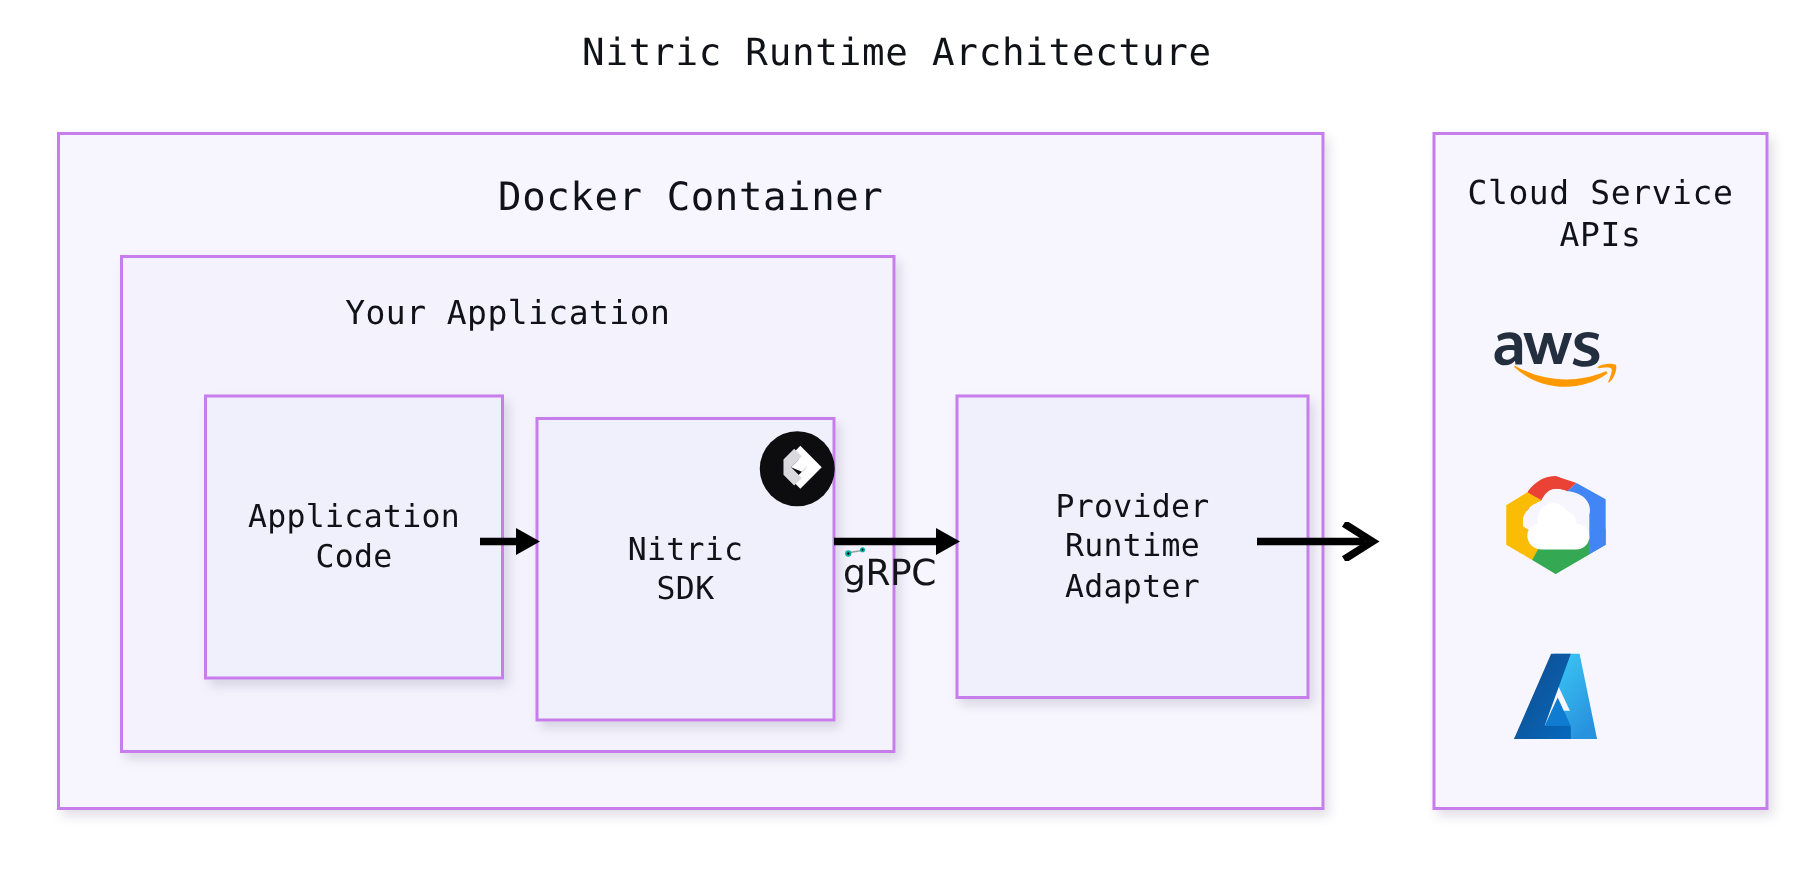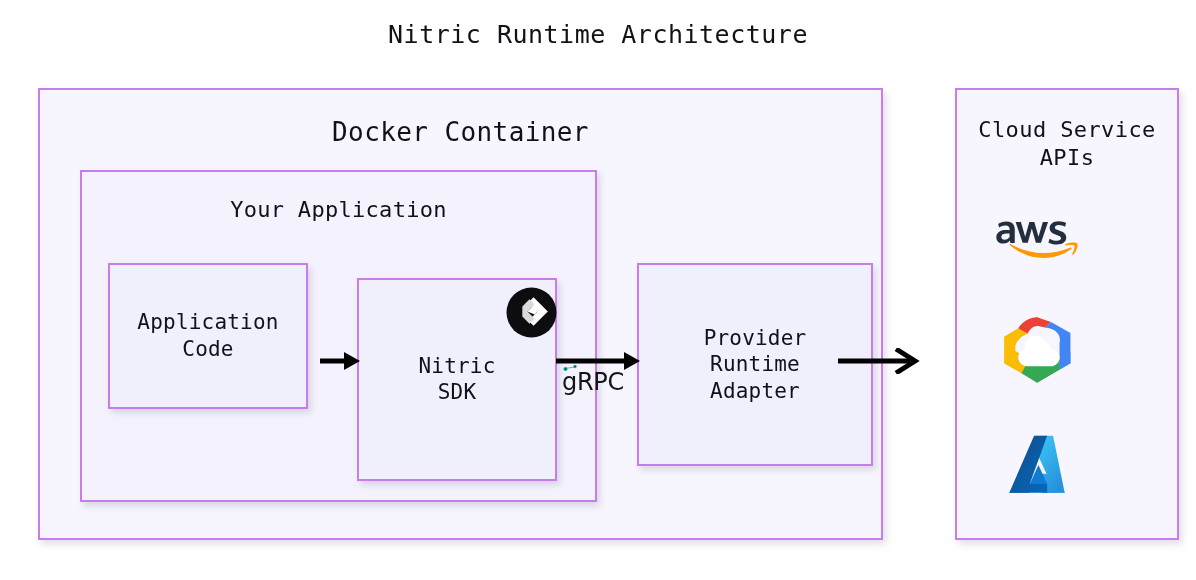--- a/index.html
+++ b/index.html
@@ -98,24 +98,24 @@
     background: #f0effc;
   }
   .leaf-box > .box-label {
     top: 50%;
     transform: translateY(-50%);
     font-size: 21px;
     letter-spacing: 0.2px;
   }
 
   #application-code {
-    left: 108px;
+    left: 136px;
     top: 263px;
     width: 200px;
-    height: 146px;
+    height: 190px;
   }
 
   #nitric-sdk {
     left: 357px;
     top: 278px;
     width: 200px;
     height: 203px;
   }
 
   #provider-runtime-adapter {

